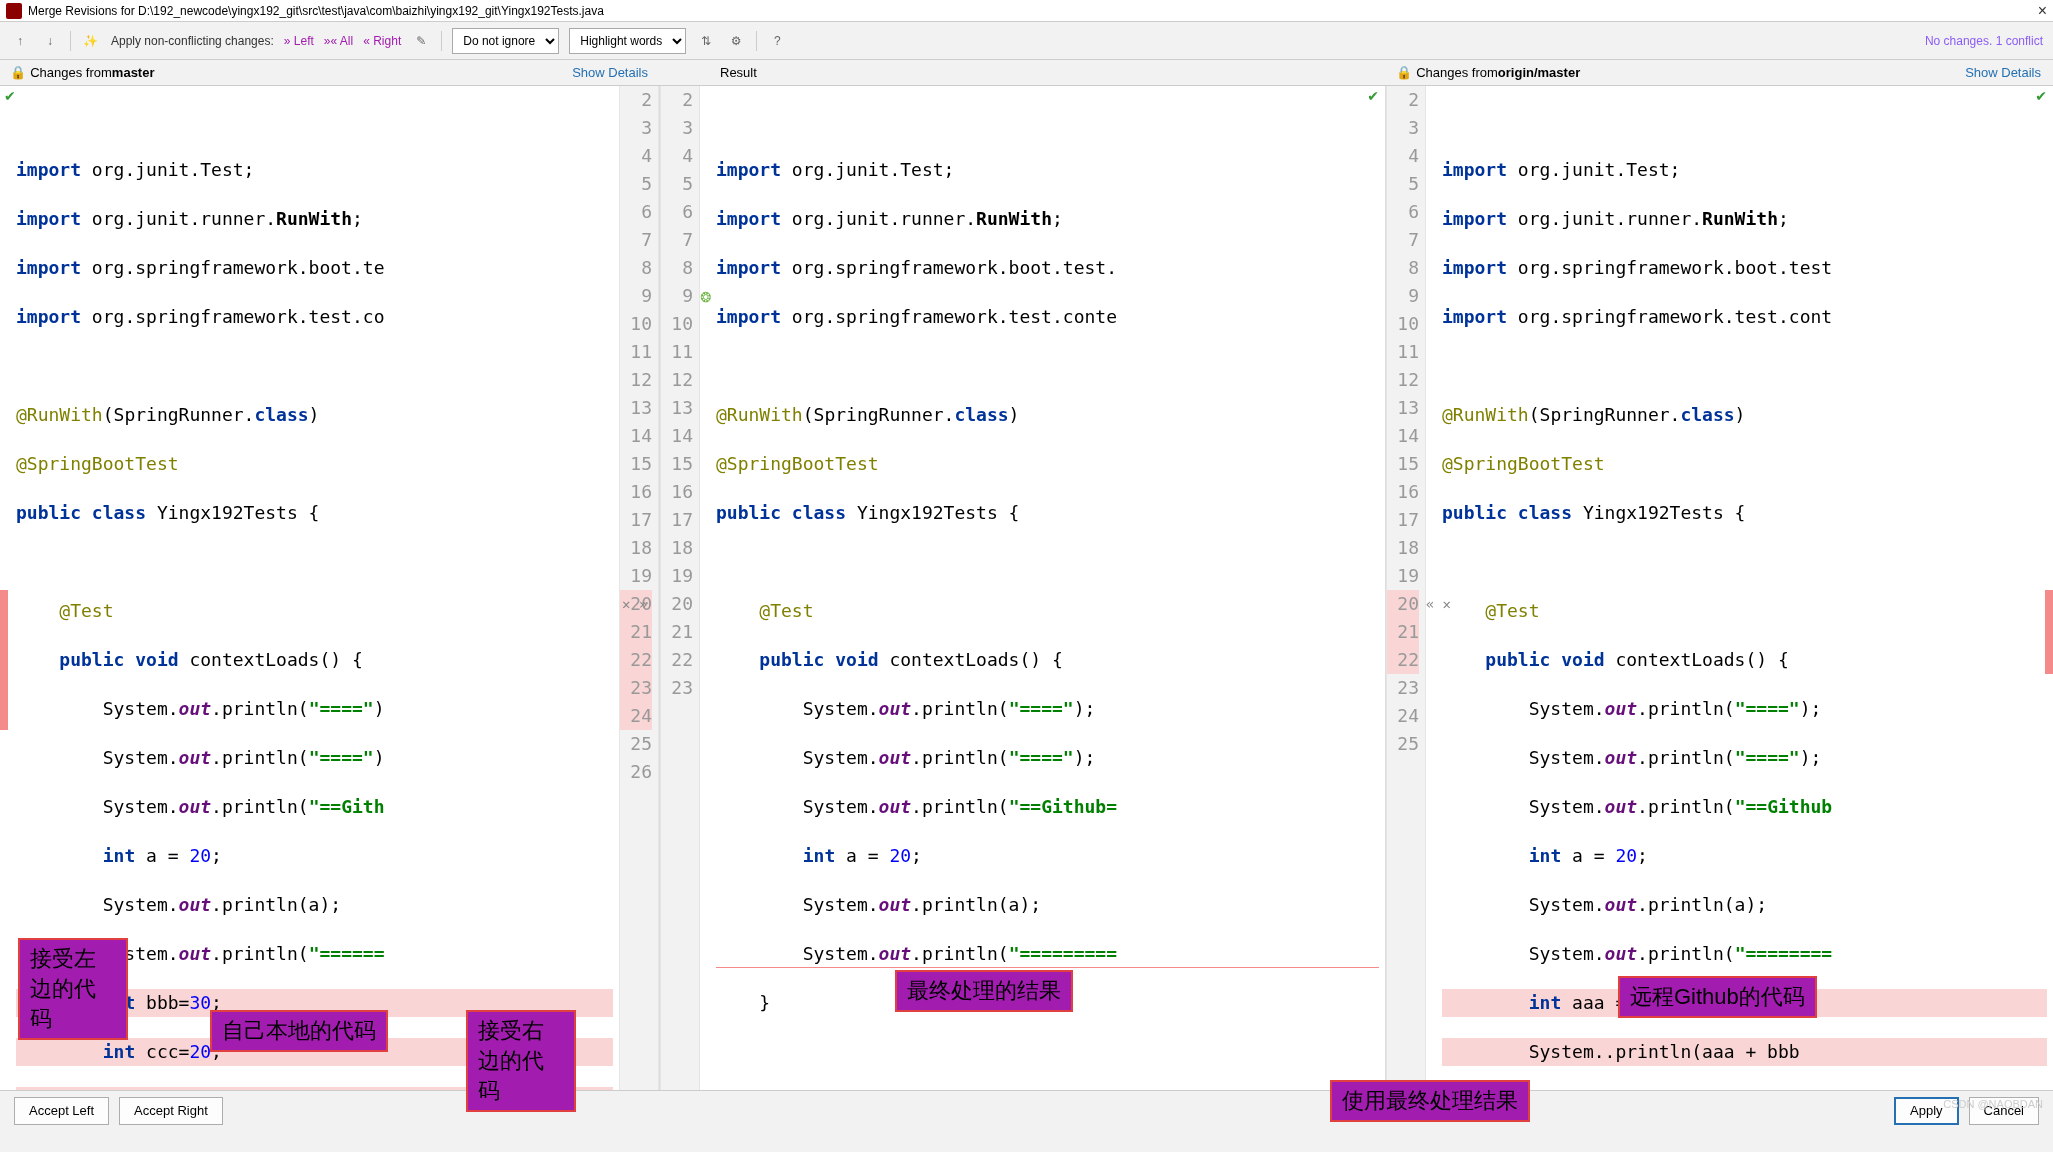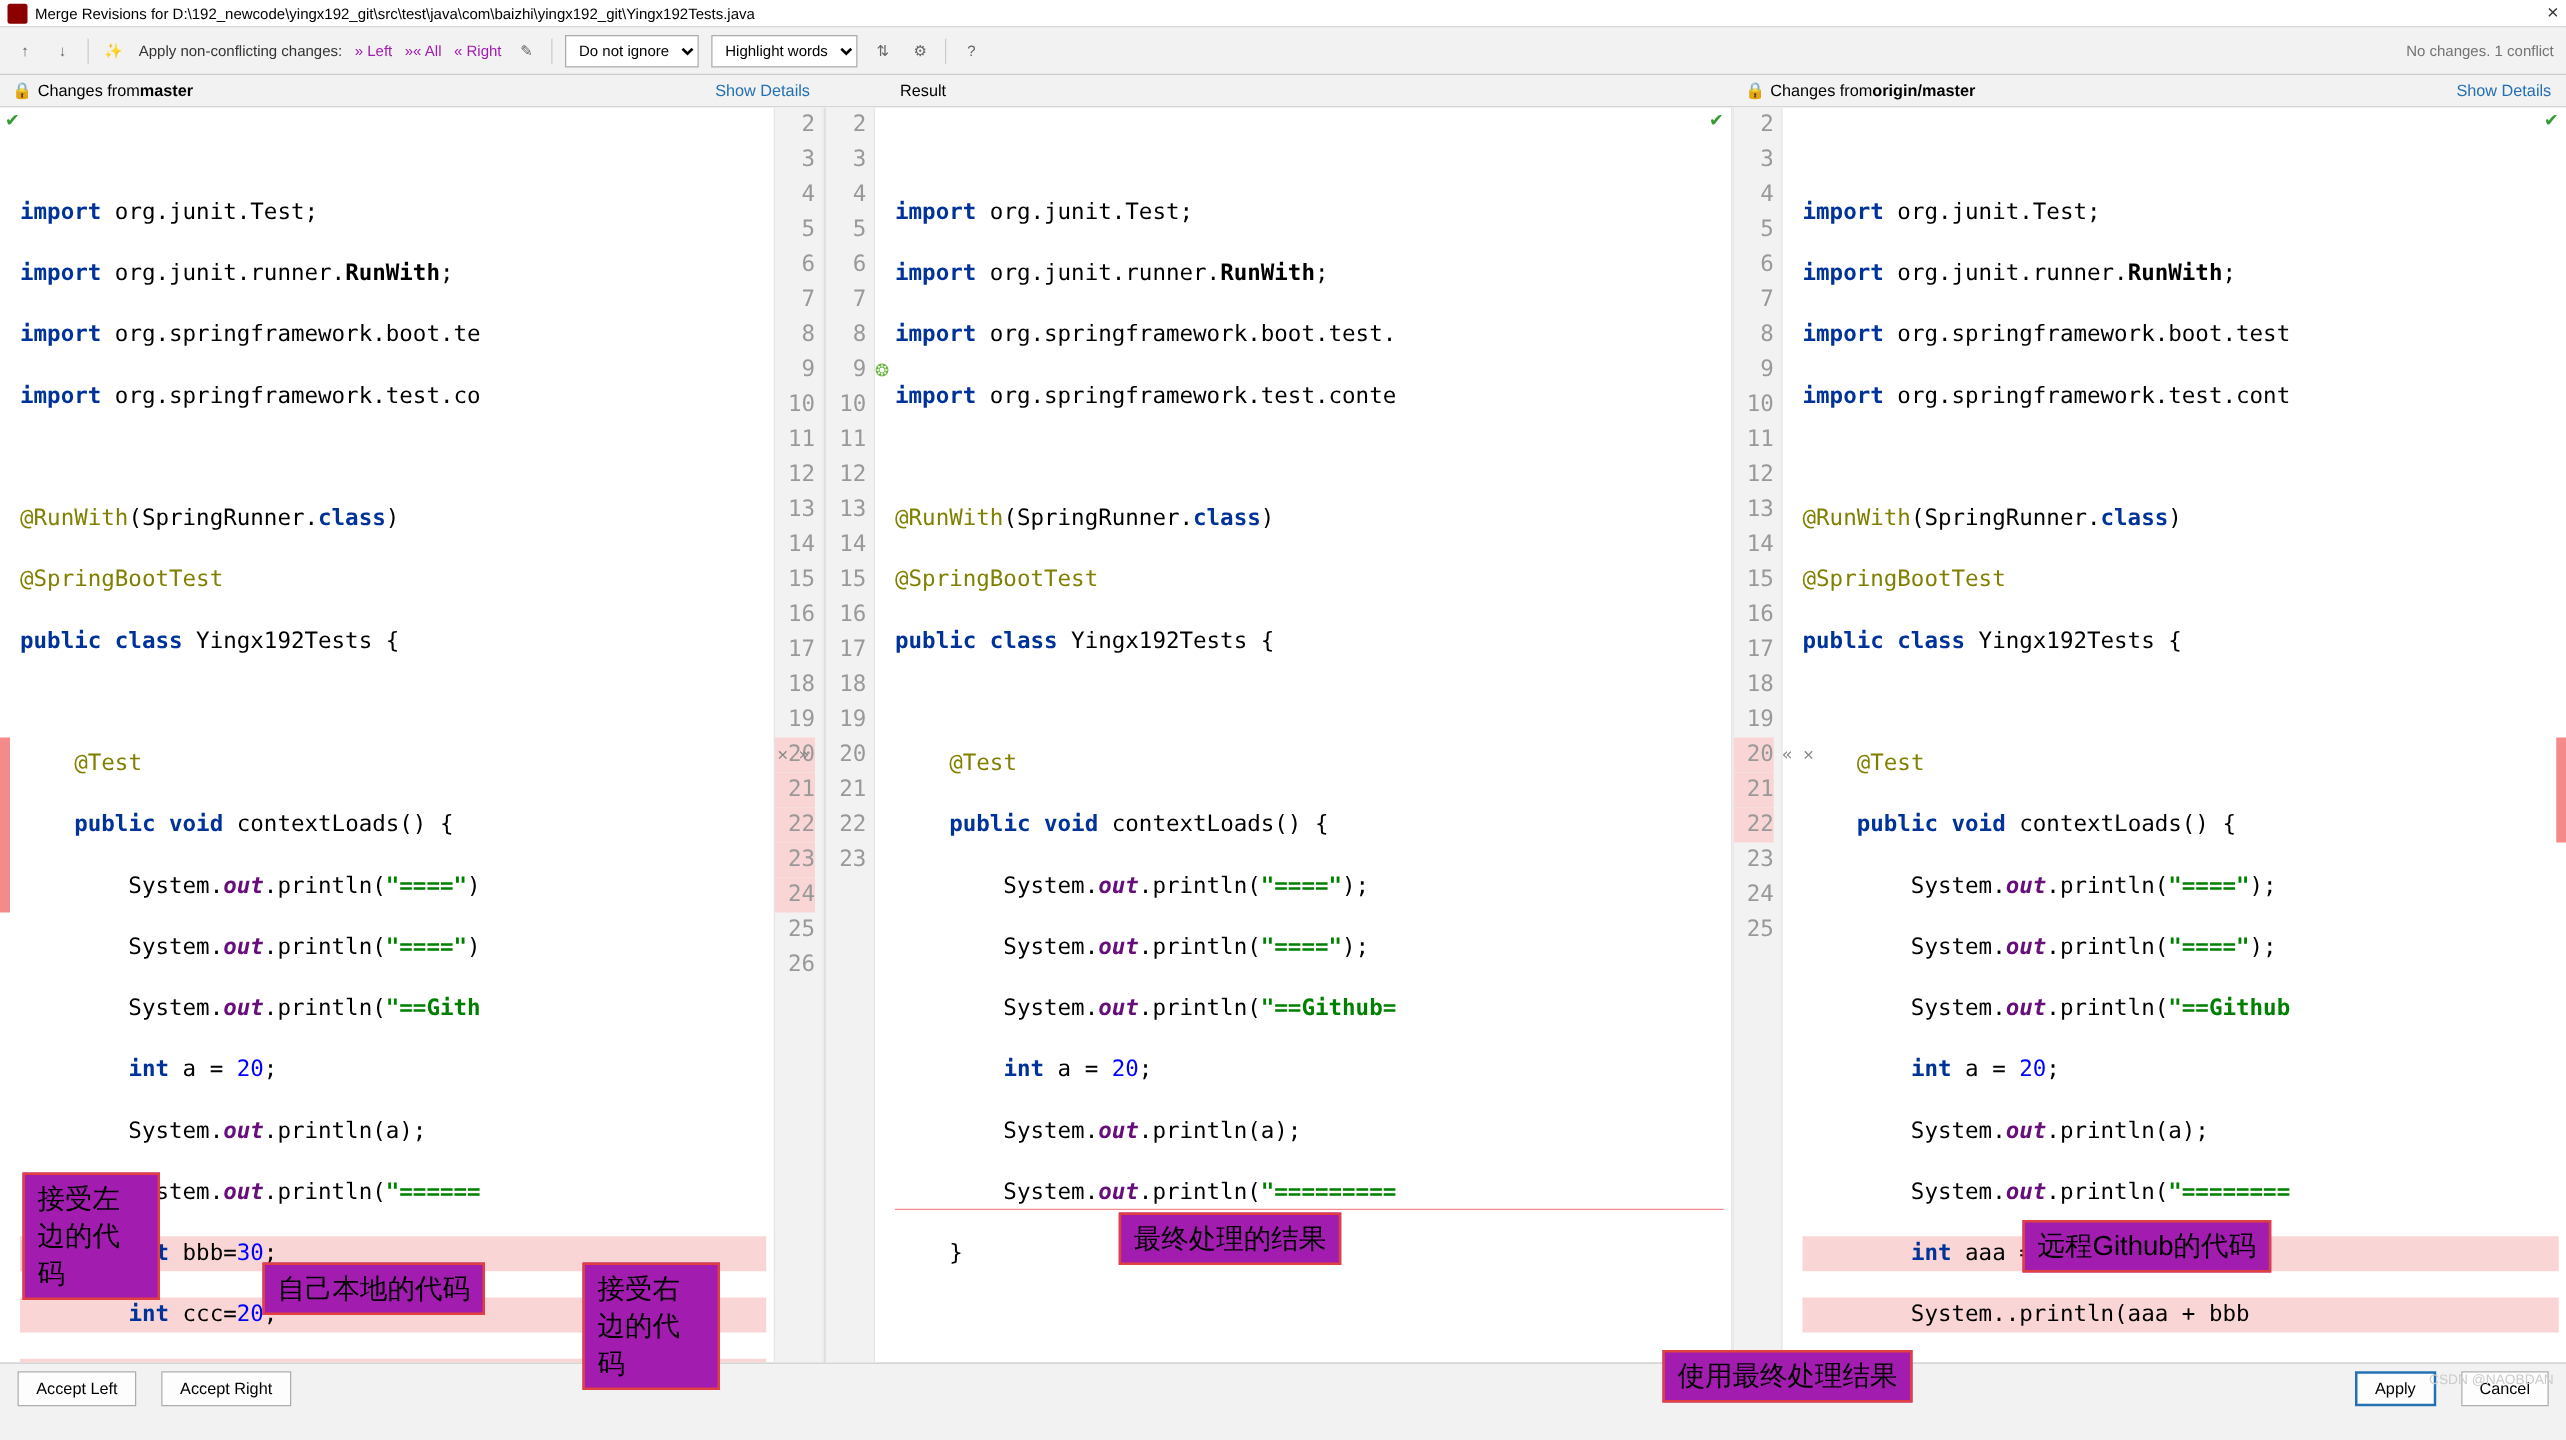--- a/index.html
+++ b/index.html
@@ -8,21 +8,21 @@
 .titlebar .icon { width: 16px; height: 16px; margin-right: 6px; background: #8b0000; border-radius: 2px; display: inline-block; }
 .titlebar .close { margin-left: auto; font-size: 16px; color: #333; cursor: pointer; }
 .toolbar { display: flex; align-items: center; height: 38px; background: #f2f2f2; border-bottom: 1px solid #ccc; padding: 0 10px; gap: 10px; }
 .toolbar .arrow-up, .toolbar .arrow-down { width: 16px; color: #888; }
 .toolbar .magic { color: #3b7ec1; }
 .toolbar .sep { width: 1px; height: 20px; background: #ccc; }
 .toolbar .label { color: #333; }
 .toolbar .link { color: #a21caf; cursor: pointer; }
 .toolbar select { height: 26px; border: 1px solid #aaa; background: #fff; padding: 0 6px; font-size: 12px; }
 .toolbar .icon-btn { width: 20px; height: 20px; color: #666; cursor: pointer; display: inline-flex; align-items: center; justify-content: center; }
-.toolbar .status { margin-left: auto; color: #737373; text-align: center; }
+.toolbar .status { margin-left: auto; color: #8b5cf6; text-align: center; }
 .headers { display: flex; height: 26px; background: #f2f2f2; border-bottom: 1px solid #ccc; align-items: center; font-size: 13px; }
 .hl { display: flex; align-items: center; padding-left: 10px; }
 .hl .lock { margin-right: 4px; color: #666; }
 .link-blue { color: #2470b3; cursor: pointer; }
 .panes { display: flex; height: 1004px; background: #fff; }
 .pane { position: relative; overflow: hidden; }
 .pane-left { width: 660px; border-right: 1px solid #ddd; display: flex; }
 .pane-mid { width: 726px; border-right: 1px solid #ddd; display: flex; }
 .pane-right { flex: 1; display: flex; }
 .gutter { width: 40px; background: #f2f2f2; border-left: 1px solid #e5e5e5; text-align: right; padding-right: 6px; color: #999; font-family: Consolas, monospace; font-size: 18px; position: relative; }
@@ -35,21 +35,21 @@
 .num { color: #0000ff; }
 .fld { color: #660e7a; font-style: italic; font-weight: bold; }
 .cls-b { font-weight: bold; }
 .conflict { background: #f9d6d5; }
 .conflict-gut { background: #f9d6d5; }
 .marker { position: absolute; left: 0; top: 0; width: 8px; background: #f48a8a; z-index: 2; }
 .check { color: #329b32; font-size: 14px; }
 .gutter-icons { position: absolute; left: 2px; font-size: 14px; color: #888; }
 .reject { color: #888; cursor: pointer; }
 .accept-chev { color: #888; cursor: pointer; }
-.footer { display: flex; align-items: center; height: 40px; background: #f2f2f2; border-top: 1px solid #ccc; padding: 0 14px; gap: 20px; }
+.footer { display: flex; align-items: center; height: 40px; background: #f2f2f2; border-top: 1px solid #ccc; padding: 0 14px; gap: 10px; }
 .btn { height: 28px; padding: 0 14px; background: #fdfdfd; border: 1px solid #adadad; cursor: pointer; font-size: 13px; }
 .btn.primary { border: 2px solid #2470b3; }
 .ann-box { position: absolute; border: 2px solid #e04040; background: #a21caf; padding: 4px 10px; font-size: 22px; font-family: "Microsoft YaHei", sans-serif; color: #000; z-index: 50; }
 .spring-icon { color: #6db33f; }
 .hil-diff { background: #c9e8c9; }
 .watermark { position: absolute; right: 10px; bottom: 42px; color: #ccc; font-size: 11px; }
 </style>
 </head>
 <body>
 

